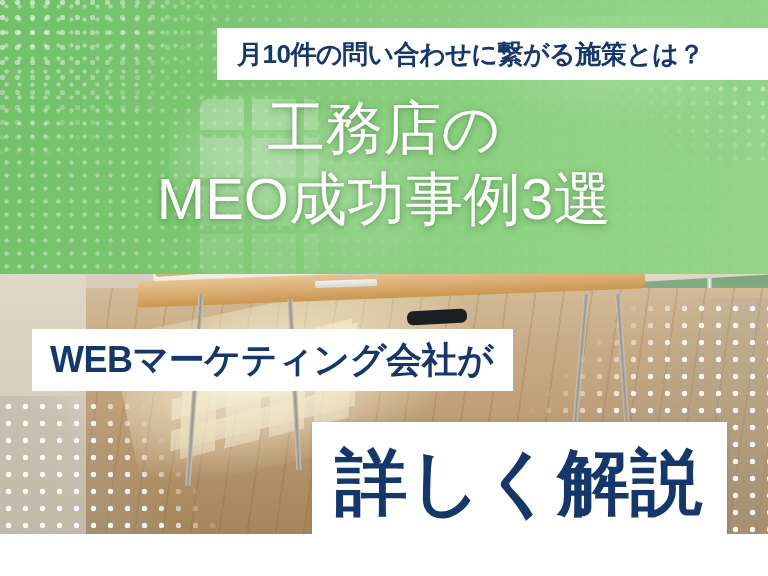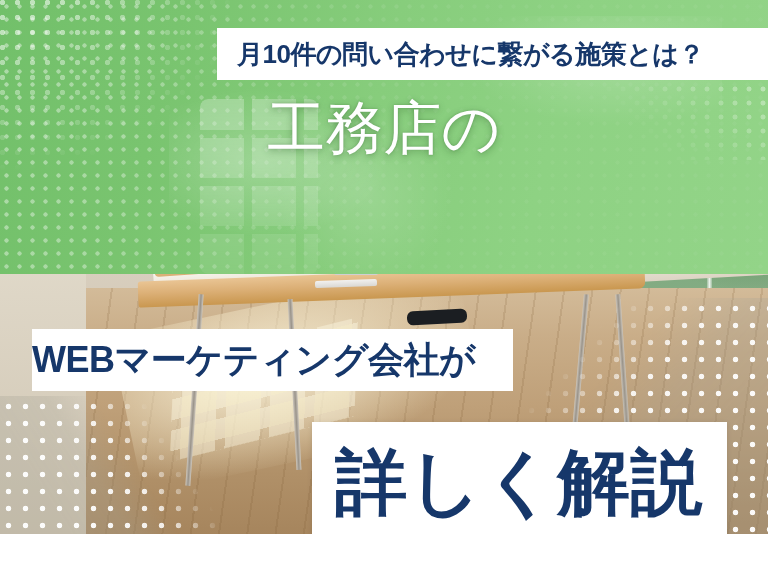--- a/index.html
+++ b/index.html
@@ -397,20 +397,21 @@
     text-shadow: 0 2px 7px rgba(40,90,35,.42), 0 0 2px rgba(40,90,35,.3);
     letter-spacing: 0px;
   }
   .hero-l1 { font-size: 58px; }
   .hero-l2 { font-size: 58px; margin-top: 6px; }
 
   
   #banner-mid {
     left: 32px; top: 329px;
     width: 481px; height: 62px;
+    padding-left: 18px;
     text-align: right;
   }
   #banner-mid .banner-text { font-size: 36px; }
 
   
   #banner-cta {
     left: 312px; top: 422px;
     width: 415px; height: 121px;
     justify-content: center;
     box-shadow: 0 1px 5px rgba(0,0,0,.10);
@@ -478,20 +479,21 @@
     <div class="green-dots-corner"></div>
     <div class="green-dots-tr"></div>
   </div>
 
   <div class="banner" id="banner-top">
     <span class="banner-text">月10件の問い合わせに繋がる施策とは？</span>
   </div>
 
   <div class="hero">
     <div class="hero-l1">工務店の</div>
+    <div class="hero-l2">MEO成功事例3選</div>
   </div>
 
   <div class="banner" id="banner-mid">
     <span class="banner-text">WEBマーケティング会社が</span>
   </div>
 
   <div class="banner" id="banner-cta">
     <span class="banner-text">詳しく解説</span>
   </div>
 

